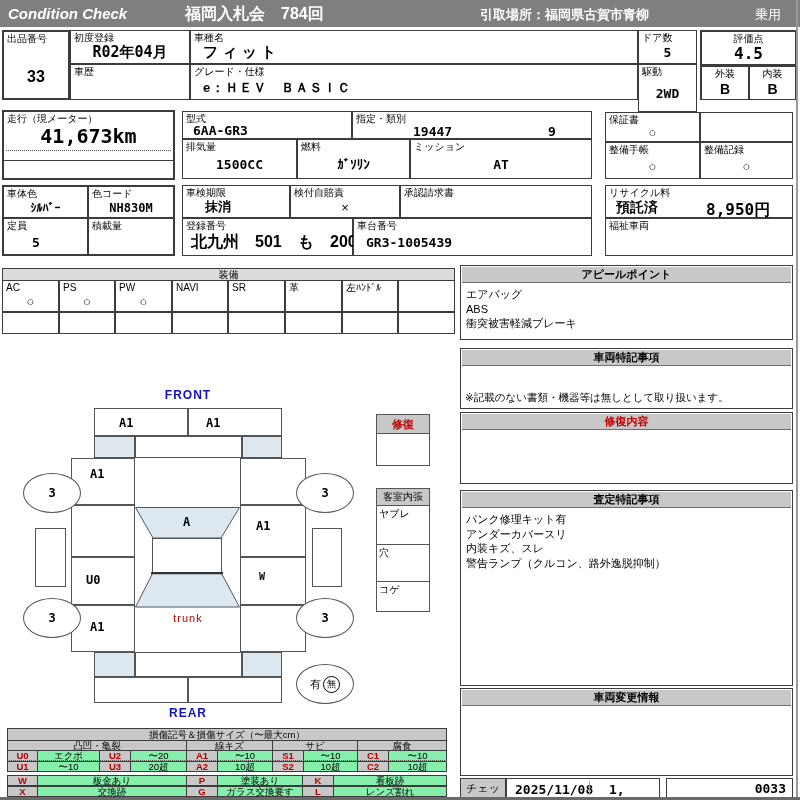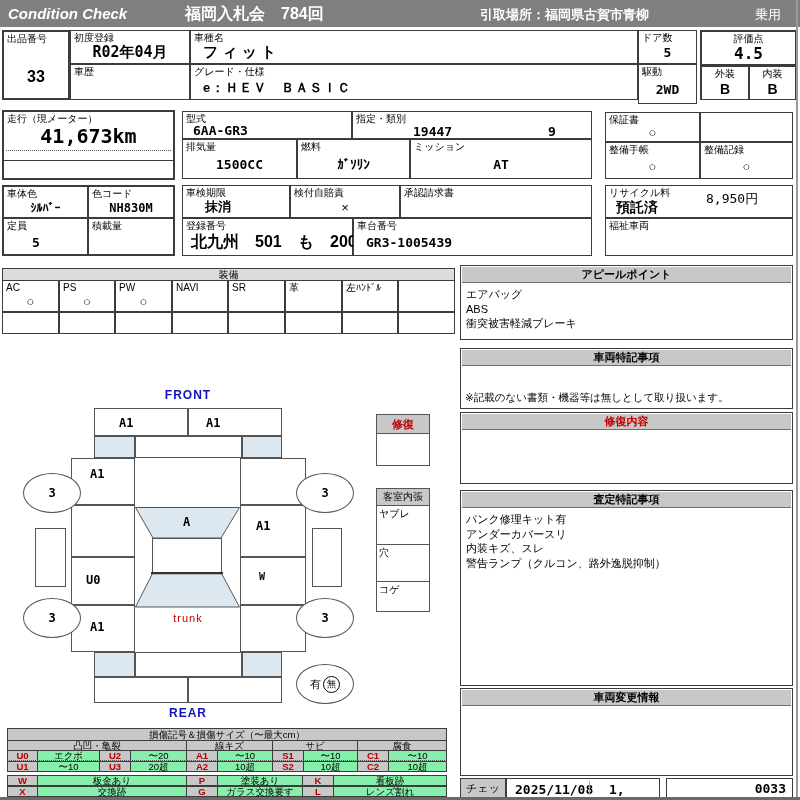--- a/index.html
+++ b/index.html
@@ -58,21 +58,21 @@
   <div class="val" style="justify-content:flex-start;padding-left:12px;font-size:15px;letter-spacing:4px">フィット</div>
 </div>
 <div class="cell" style="left:190px;top:64px;width:448px;height:36px">
   <span class="lbl">グレード・仕様</span>
   <div class="val" style="justify-content:flex-start;padding-left:12px;font-size:13px;letter-spacing:1px">e：ＨＥＶ　ＢＡＳＩＣ</div>
 </div>
 <div class="cell" style="left:638px;top:30px;width:59px;height:34px">
   <span class="lbl">ドア数</span>
   <div class="val mono">5</div>
 </div>
-<div class="cell" style="left:638px;top:64px;width:59px;height:40px">
+<div class="cell" style="left:638px;top:64px;width:59px;height:48px">
   <span class="lbl">駆動</span>
   <div class="val mono">2WD</div>
 </div>
 
 <div class="cell b2" style="left:700px;top:30px;width:97px;height:36px">
   <span class="lbl cLbl">評価点</span>
   <div class="val mono" style="font-size:16px">4.5</div>
 </div>
 <div class="cell" style="left:700px;top:66px;width:49px;height:34px;border-left-width:2px">
   <span class="lbl cLbl">外装</span>
@@ -156,21 +156,21 @@
   <span class="lbl">登録番号</span>
   <div class="val" style="justify-content:flex-start;padding-left:8px;font-size:16px">北九州　501　も　2009</div>
 </div>
 <div class="cell" style="left:353px;top:218px;width:239px;height:38px">
   <span class="lbl">車台番号</span>
   <div class="val mono" style="justify-content:flex-start;padding-left:12px">GR3-1005439</div>
 </div>
 <div class="cell" style="left:605px;top:185px;width:188px;height:33px">
   <span class="lbl">リサイクル料</span>
   <span class="abs" style="left:10px;top:13px;font-weight:bold;font-size:14px">預託済</span>
-  <span class="abs mono" style="left:100px;top:4px;font-weight:normal;font-size:13px">8,950円</span>
+  <span class="abs mono" style="left:100px;top:14px;font-weight:bold;font-size:16px">8,950円</span>
 </div>
 <div class="cell" style="left:605px;top:218px;width:188px;height:38px">
   <span class="lbl">福祉車両</span>
 </div>
 
 <div class="cell" style="left:2px;top:268px;width:453px;height:22px;background:#dcdcdc;text-align:center;font-size:10px;line-height:11px">
   <span>装備</span>
 </div>
 <div class="cell" style="left:2px;top:280px;width:57px;height:32px">
   <span class="lbl">AC</span>

